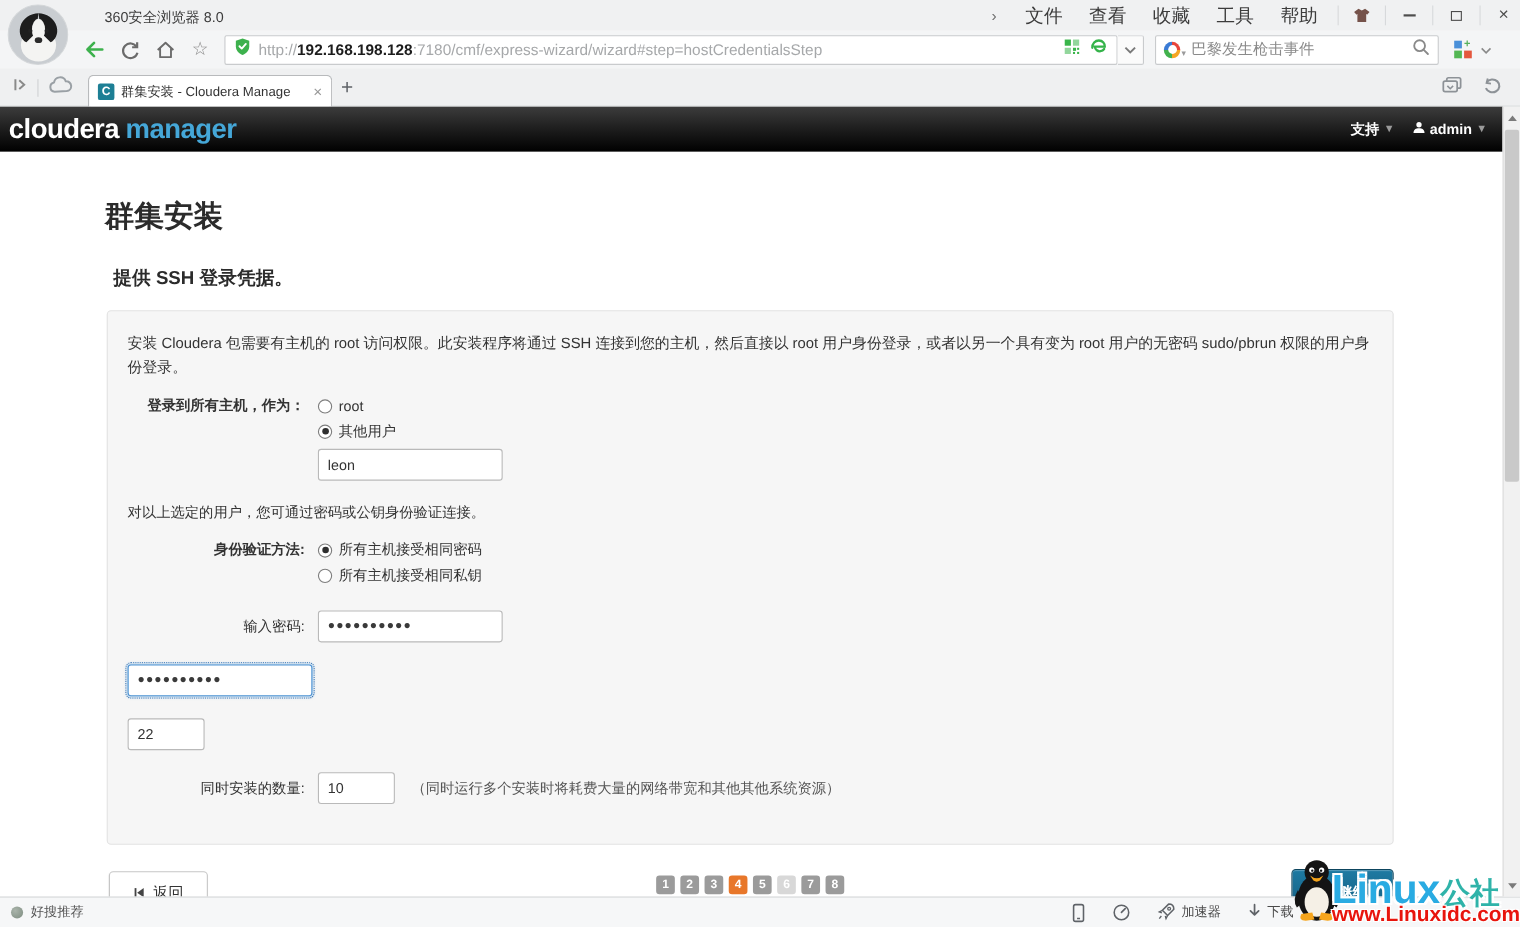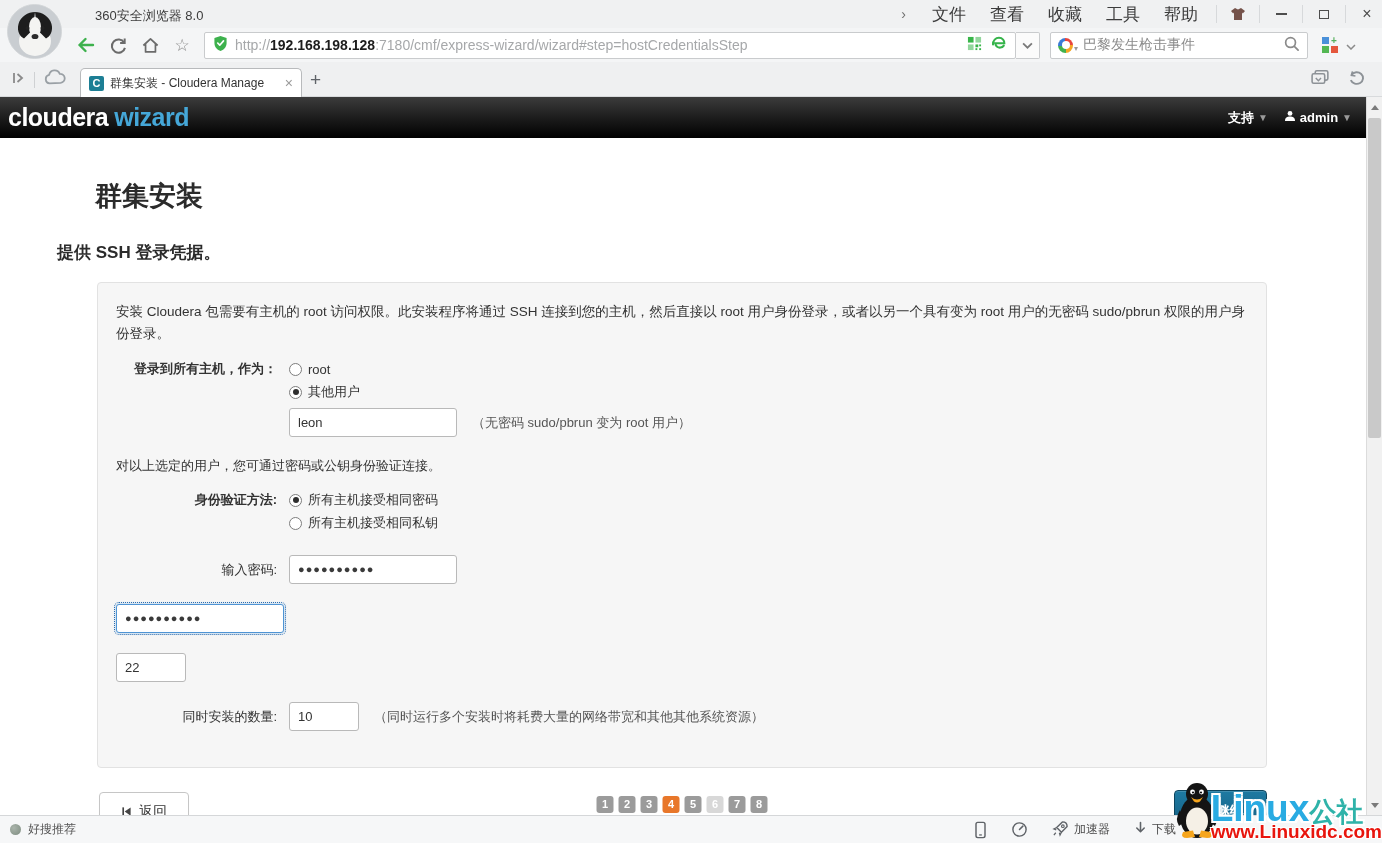--- a/index.html
+++ b/index.html
@@ -57,21 +57,21 @@
   .cm-logo { margin-left:8px; font-size:25px; font-weight:bold; letter-spacing:-0.5px; }
   .cm-logo .lc { color:#fff; }
   .cm-logo .lm { color:#45a7d8; margin-left:6px; }
   .cm-right { position:absolute; right:14px; top:0; height:41px; display:flex; align-items:center; gap:16px; }
   .cm-link { display:flex; align-items:center; gap:4px; font-size:13px; font-weight:bold; color:#fff; }
   .cm-caret { color:#9a9a9a; font-size:10px; }
 
   
   .content { position:absolute; left:0; top:138px; width:1366px; height:677px; background:#fff; }
   .page-title { margin:40px 0 0 95px; font-size:27px; font-weight:bold; color:#2b2b2b; }
-  .page-subtitle { margin:27px 0 0 57px; font-size:17px; font-weight:bold; color:#2b2b2b; }
+  .page-subtitle { margin:27px 0 0 103px; font-size:17px; font-weight:bold; color:#2b2b2b; }
   .panel { margin:18px 0 0 97px; width:1170px; background:#f6f6f6; border:1px solid #e2e2e2; border-radius:4px; padding:18px 20px 36px 18px; }
   .intro { font-size:13.5px; color:#333; line-height:1.62; margin-bottom:13px; }
   .form-row { display:flex; margin-bottom:20px; }
   .form-label { width:173px; flex:none; text-align:right; padding-right:12px; font-size:13px; color:#333; line-height:29px; }
   .form-label.top { line-height:22px;font-weight:bold; }
   .controls { display:flex; flex-direction:column; }
   .radio-line { display:flex; align-items:center; height:23px; }
   .radio { width:13px; height:13px; border:1px solid #7d7d7d; border-radius:50%; background:#fff; margin-right:6px; position:relative; flex:none; }
   .radio.checked::after { content:""; position:absolute; inset:2.5px; border-radius:50%; background:#2e2e2e; }
   .radio-label { font-size:13px; color:#333; }
@@ -273,21 +273,21 @@
       <span>
         <svg width="19" height="17" viewBox="0 0 18 16">
             <path d="M4.2 5.5 A6 5.5 0 1 1 3.6 10.5" fill="none" stroke="#8d9297" stroke-width="1.8"></path>
             <path d="M5.2 2.2 L4.2 6 L8 6.6" fill="none" stroke="#8d9297" stroke-width="1.6"></path>
           </svg>
       </span>
     </div>
   </div>
 
   <div class="cm-header">
-    <div class="cm-logo"><span class="lc">cloudera</span><span class="lm">wizard</span></div>
+    <div class="cm-logo"><span class="lc">cloudera</span><span class="lm">manager</span></div>
     <div class="cm-right">
       <span class="cm-link">
           <span>支持</span>
           <span class="cm-caret">▼</span>
         </span>
       <span class="cm-link">
         <span>
           <svg width="12" height="12" viewBox="0 0 12 12">
               <circle cx="6" cy="3.4" r="2.4" fill="#fff"></circle>
               <path d="M1 11 C1 7.8 3.2 6.6 6 6.6 C8.8 6.6 11 7.8 11 11 Z" fill="#fff"></path>
@@ -312,21 +312,20 @@
           <span class="radio-line">
             <span class="radio"></span>
             <span class="radio-label">root</span>
           </span>
           <span class="radio-line">
             <span class="radio checked"></span>
             <span class="radio-label">其他用户</span>
           </span>
           <span class="inline mt4">
             <input class="txt-input w-med" value="leon" style="">
-            <span class="hint">（无密码 sudo/pbrun 变为 root 用户）</span>
           </span>
         </div>
       </div>
 
       <p class="note">对以上选定的用户，您可通过密码或公钥身份验证连接。</p>
 
       <div class="form-row">
         <div class="form-label top">身份验证方法:</div>
         <div class="controls">
           <span class="radio-line">

